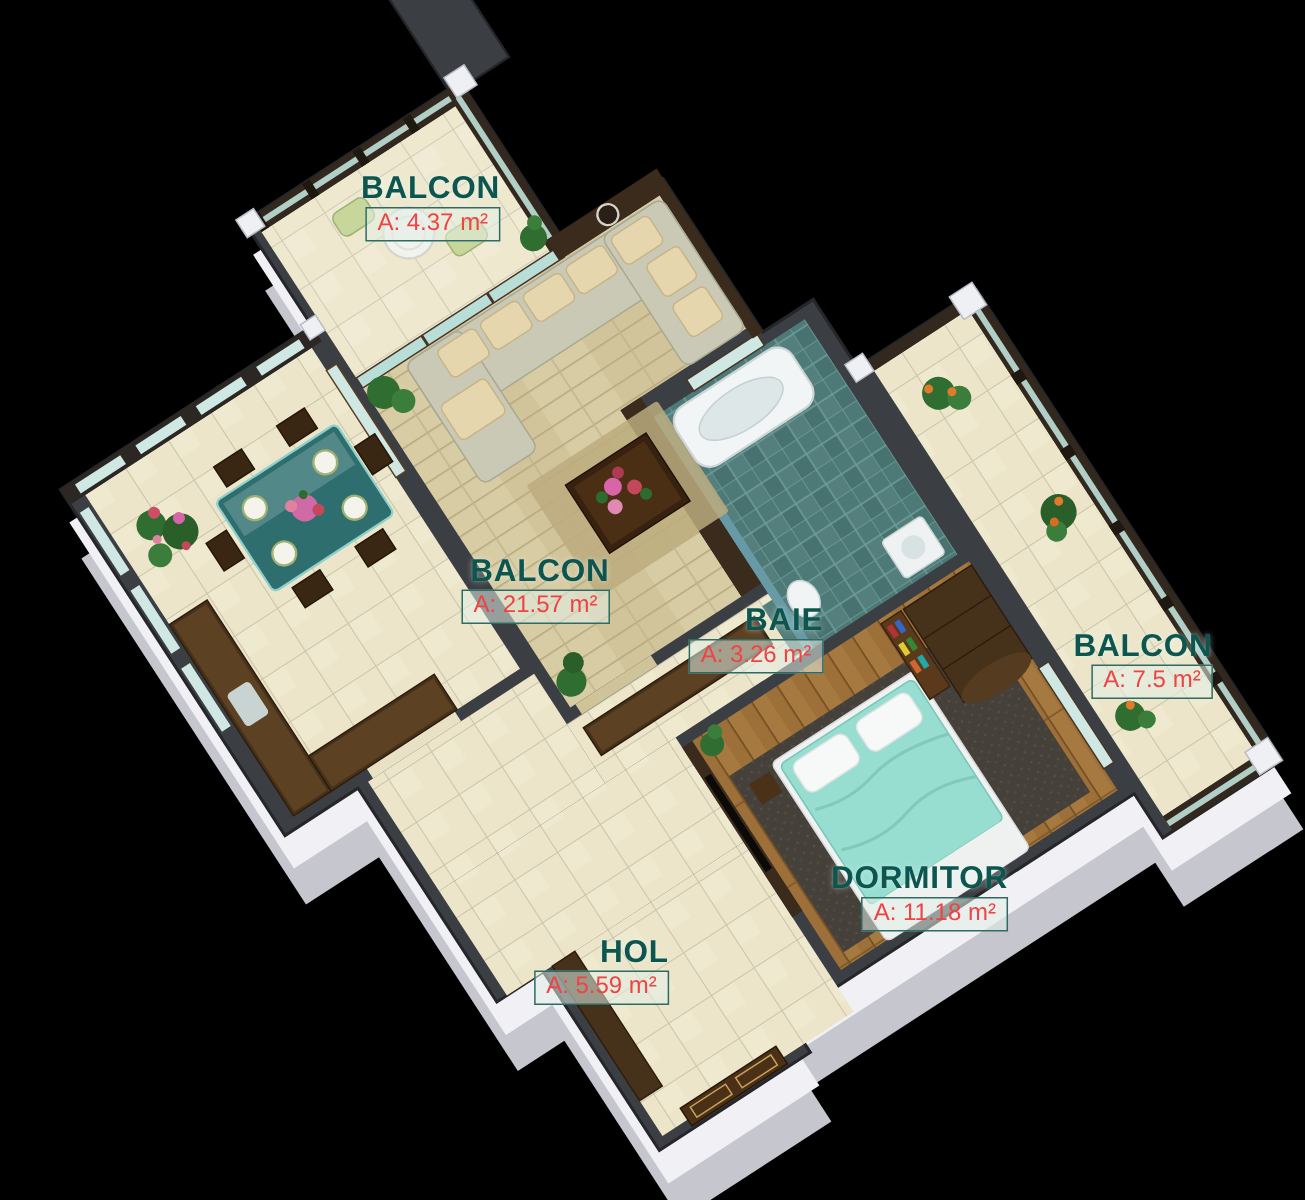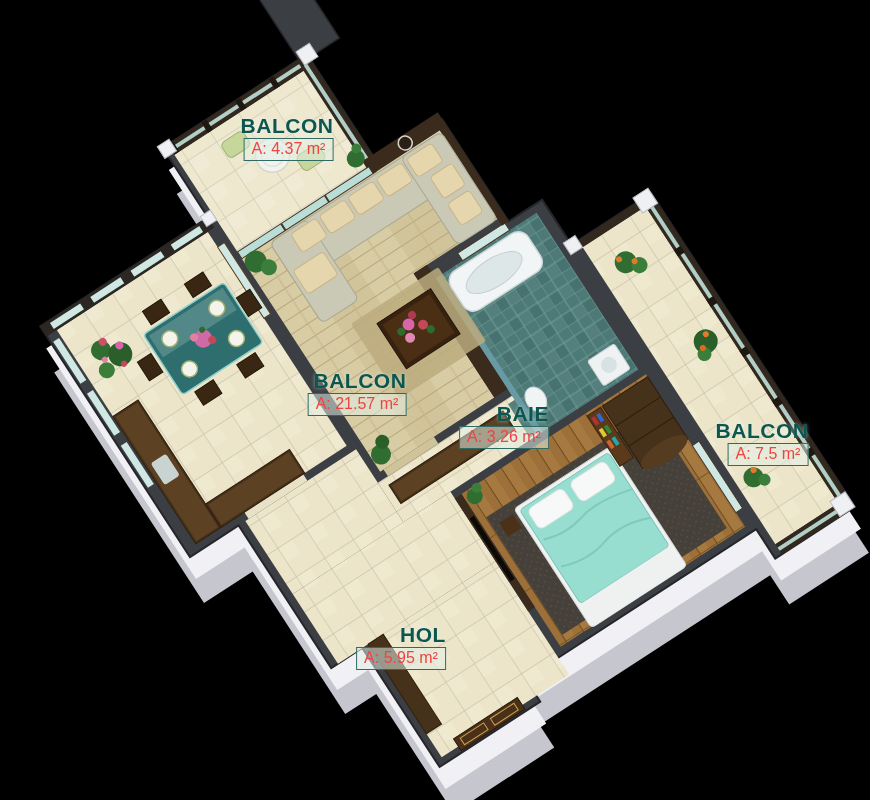--- a/index.html
+++ b/index.html
@@ -321,17 +321,21 @@
     <span class="room-area">A: 21.57 m²</span>
   </div>
   <div class="room-label lbl-baie">
     <span class="room-name">BAIE</span>
     <span class="room-area">A: 3.26 m²</span>
   </div>
   <div class="room-label lbl-balcon-right">
     <span class="room-name">BALCON</span>
     <span class="room-area">A: 7.5 m²</span>
   </div>
+  <div class="room-label lbl-dormitor">
+    <span class="room-name">DORMITOR</span>
+    <span class="room-area">A: 11.18 m²</span>
+  </div>
   <div class="room-label lbl-hol">
     <span class="room-name">HOL</span>
-    <span class="room-area">A: 5.95 m²</span>
+    <span class="room-area">A: 5.59 m²</span>
   </div>
 </div>
 
 </body></html>

